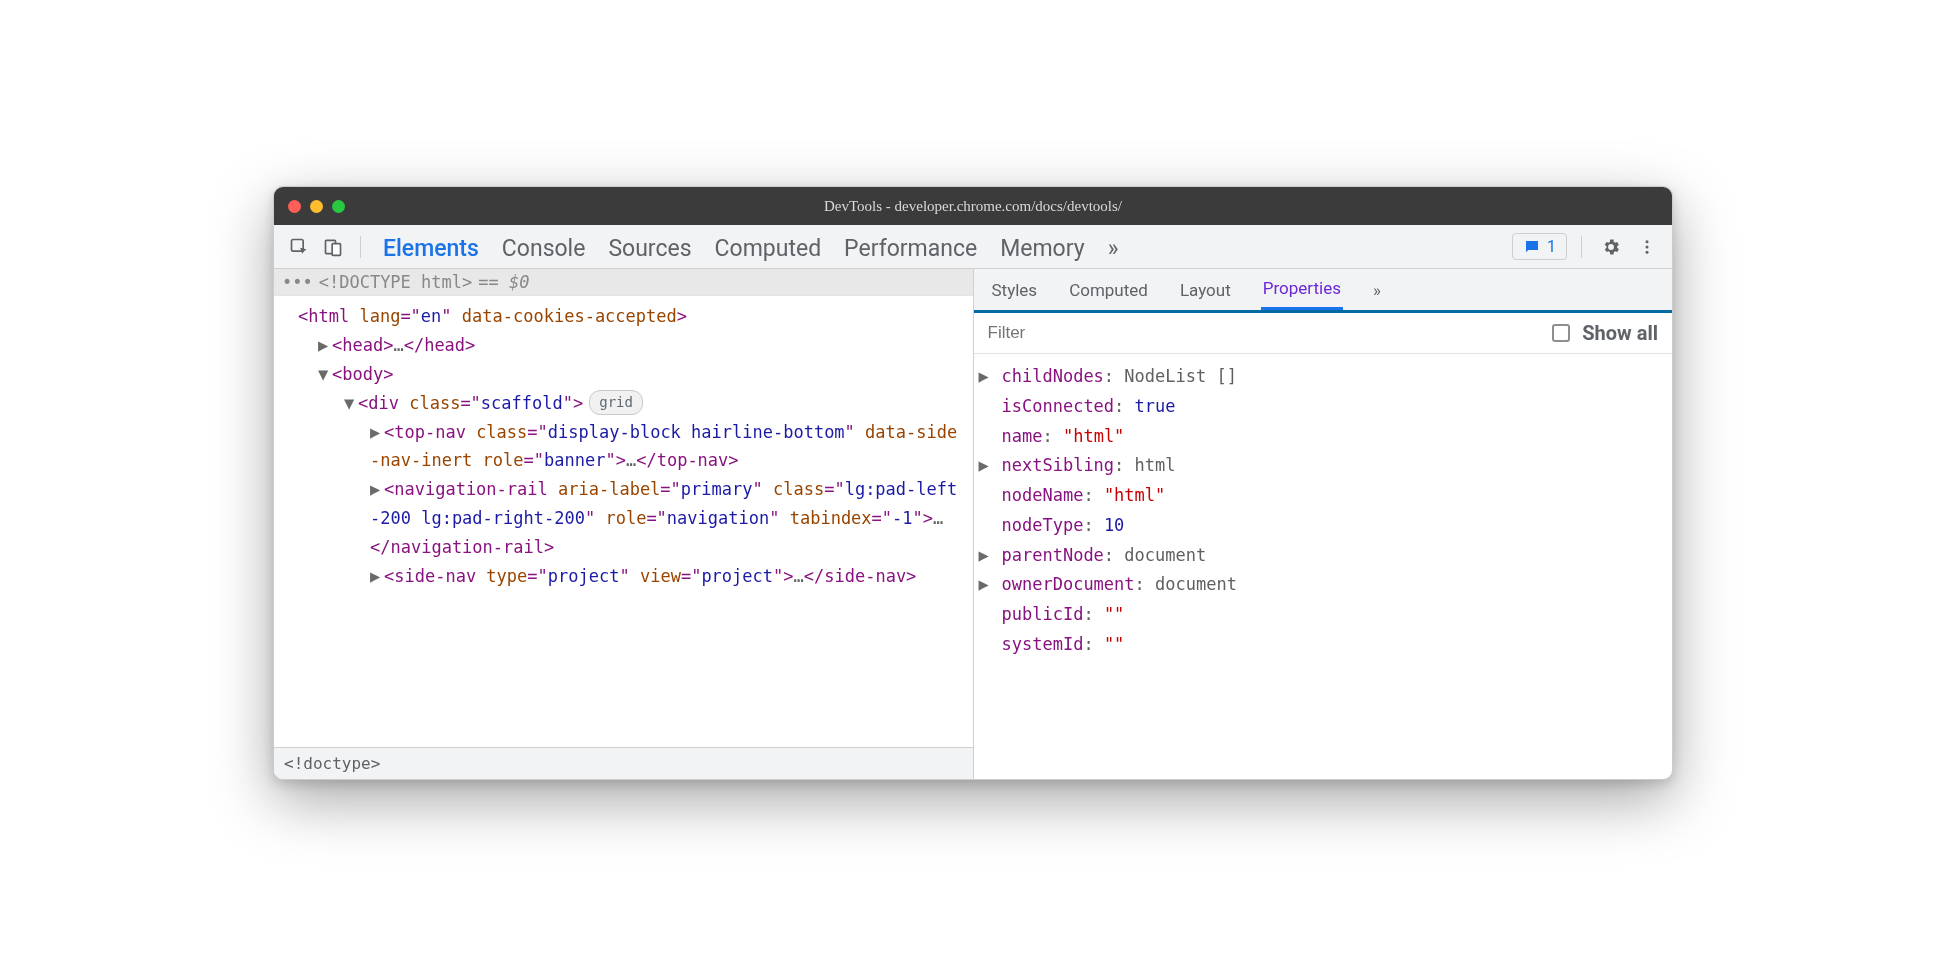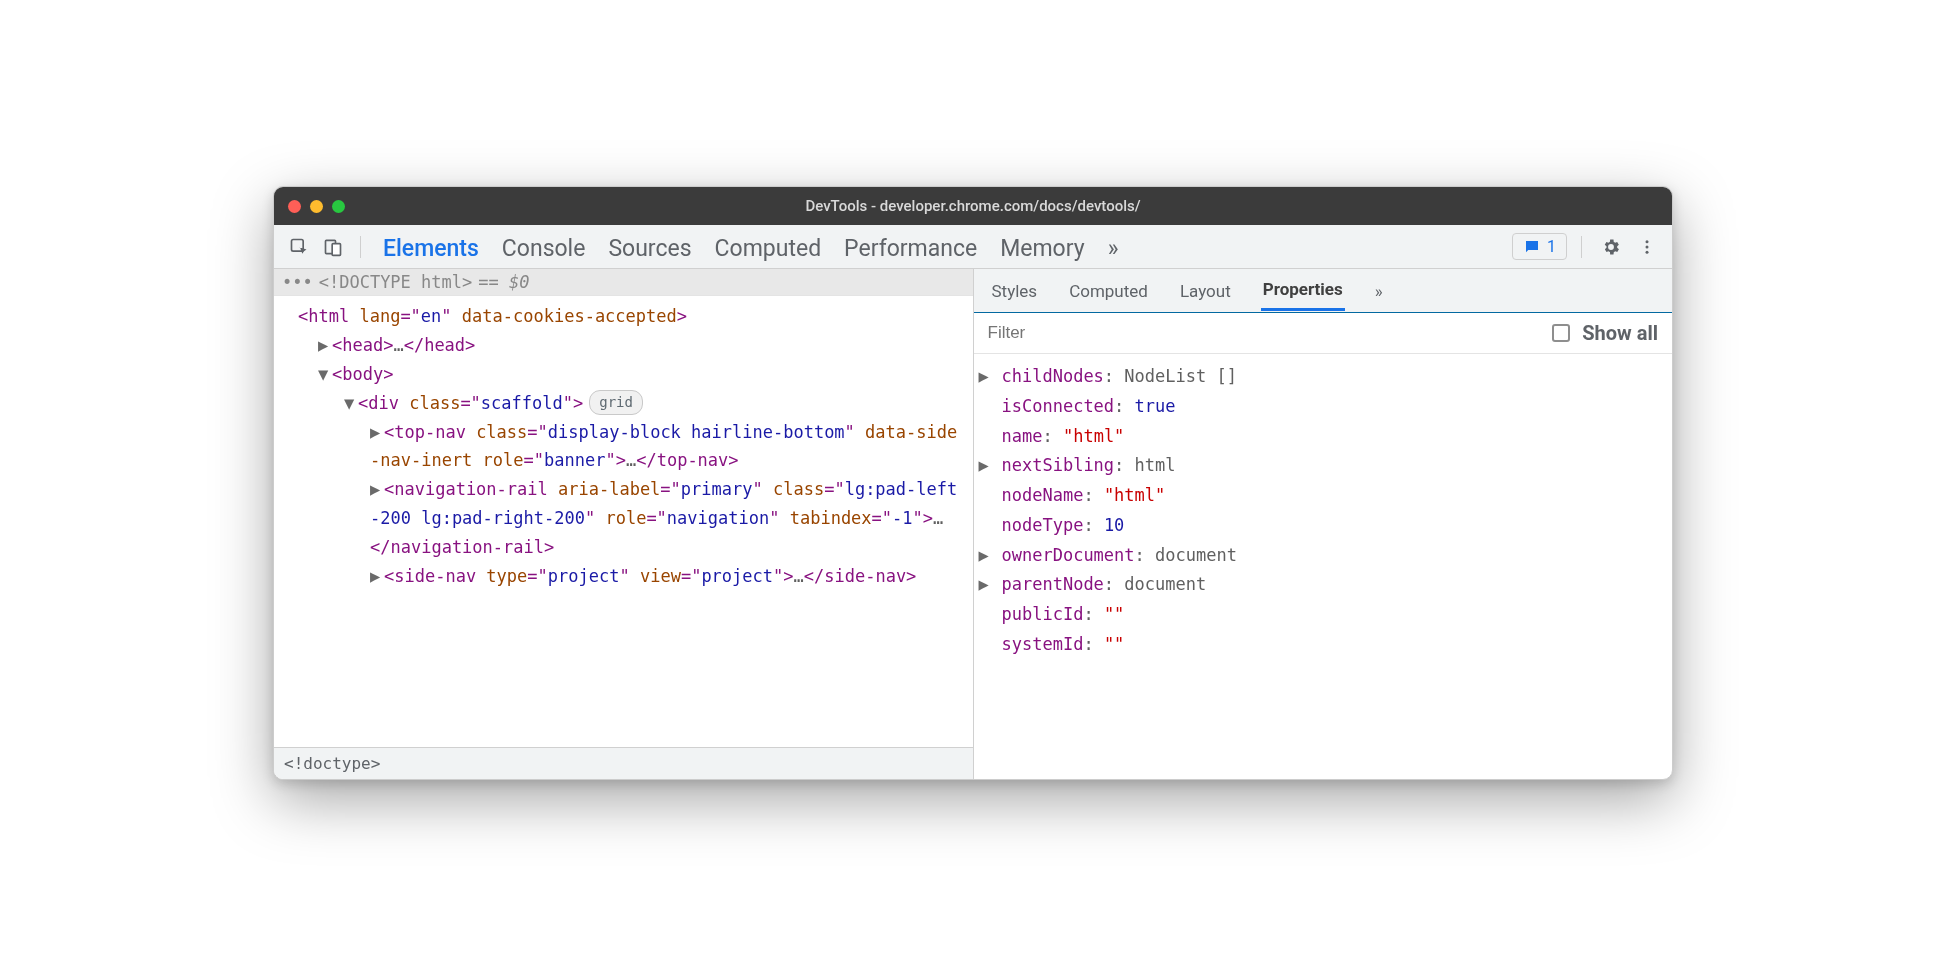--- a/index.html
+++ b/index.html
@@ -21,20 +21,21 @@
   border: 1px solid #ccc;
 }
 .titlebar {
   background: #3b3b3b;
   color: #d9d9d9;
   height: 38px;
   display: flex;
   align-items: center;
   padding: 0 14px;
   position: relative;
+  font-family: Liberation Serif, serif;
 }
 .traffic { display: flex; gap: 9px; }
 .tl { width: 13px; height: 13px; border-radius: 50%; }
 .tl.red { background:#ff5f57; }
 .tl.yellow { background:#febc2e; }
 .tl.green { background:#28c840; }
 .titlebar .title {
   position:absolute; left:0; right:0; text-align:center;
   font-size: 15px; font-weight: 500; pointer-events:none;
 }
@@ -96,25 +97,25 @@
   margin-left:6px; vertical-align:2px;
 }
 
 .breadcrumb {
   border-top:1px solid #d0d0d0; background:#f1f3f4; padding:6px 10px;
   font-family: Menlo, Consolas, monospace; color:#5f6368; font-size:16px;
 }
 
 .right-tabs {
   display:flex; align-items:center; gap:28px; padding:0 16px;
-  border-bottom:1px solid #0369a1; height:44px; font-size:17px; color:#5f6368;
+  border-bottom:3px solid #0369a1; height:44px; font-size:17px; color:#5f6368;
   background:#f1f3f4;
 }
 .rtab { padding:9px 2px; cursor:pointer;}
-.rtab.active { color:#404040; border-bottom:3px solid #1a73e8; font-weight:700;}
+.rtab.active { color:#6d28d9; border-bottom:3px solid #1a73e8; font-weight:400;}
 .filter-row {
   display:flex; align-items:center; padding:8px 14px; border-bottom:1px solid #e4e4e4;
   gap:12px;
 }
 .filter-row input {
   flex:1; border:none; outline:none; font-size:17px; color:#5f6368; background:transparent;
 }
 .chk { width:18px; height:18px; border:2px solid #8e8e8e; border-radius:3px; cursor:pointer;}
 .filter-row .lbl { color:#5f6368; font-size:20px;font-weight:bold; }
 
@@ -243,21 +244,21 @@
         <div class="chk"></div>
         <div class="lbl">Show all</div>
       </div>
       <div class="props" id="props">
           <div class="pline"><span class="arr">▶</span><span class="pkey">childNodes</span><span class="pcolon">: </span><span class="pobj">NodeList []</span></div>
           <div class="pline"><span class="arr"></span><span class="pkey">isConnected</span><span class="pcolon">: </span><span class="pbool">true</span></div>
           <div class="pline"><span class="arr"></span><span class="pkey">name</span><span class="pcolon">: </span><span class="pstr">"html"</span></div>
           <div class="pline"><span class="arr">▶</span><span class="pkey">nextSibling</span><span class="pcolon">: </span><span class="pobj">html</span></div>
           <div class="pline"><span class="arr"></span><span class="pkey">nodeName</span><span class="pcolon">: </span><span class="pstr">"html"</span></div>
           <div class="pline"><span class="arr"></span><span class="pkey">nodeType</span><span class="pcolon">: </span><span class="pbool">10</span></div>
+          <div class="pline"><span class="arr">▶</span><span class="pkey">parentNode</span><span class="pcolon">: </span><span class="pobj">document</span></div>
           <div class="pline"><span class="arr">▶</span><span class="pkey">ownerDocument</span><span class="pcolon">: </span><span class="pobj">document</span></div>
-          <div class="pline"><span class="arr">▶</span><span class="pkey">parentNode</span><span class="pcolon">: </span><span class="pobj">document</span></div>
           <div class="pline"><span class="arr"></span><span class="pkey">publicId</span><span class="pcolon">: </span><span class="pstr">""</span></div>
           <div class="pline"><span class="arr"></span><span class="pkey">systemId</span><span class="pcolon">: </span><span class="pstr">""</span></div>
         </div>
     </div>
 
   </div>
 </div>
 
 </body></html>

